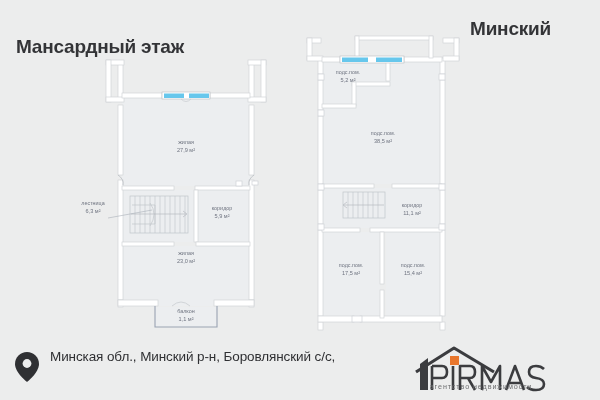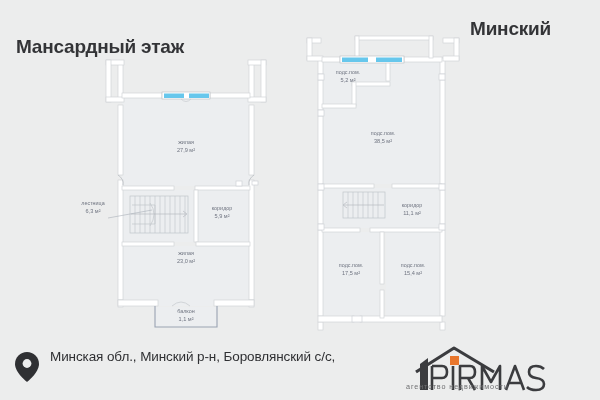--- a/index.html
+++ b/index.html
@@ -45,21 +45,21 @@
     position:absolute;right:10px;top:6px;
     width:160px;height:52px;
   }
   .logo-sub{
     position:absolute;
     right:12px;top:44px;
     font-size:7.2px;
     letter-spacing:0.9px;
     color:#6d6e70;
     white-space:nowrap;
-    text-align:left;
+    text-align:center;
     width:150px;
   }
   .roomlabel{
     font-size:5.4px;
     fill:#6f7480;
     font-family:"Liberation Sans", sans-serif;
     text-anchor:middle;
   }
   .roomarea{
     font-size:5.6px;

